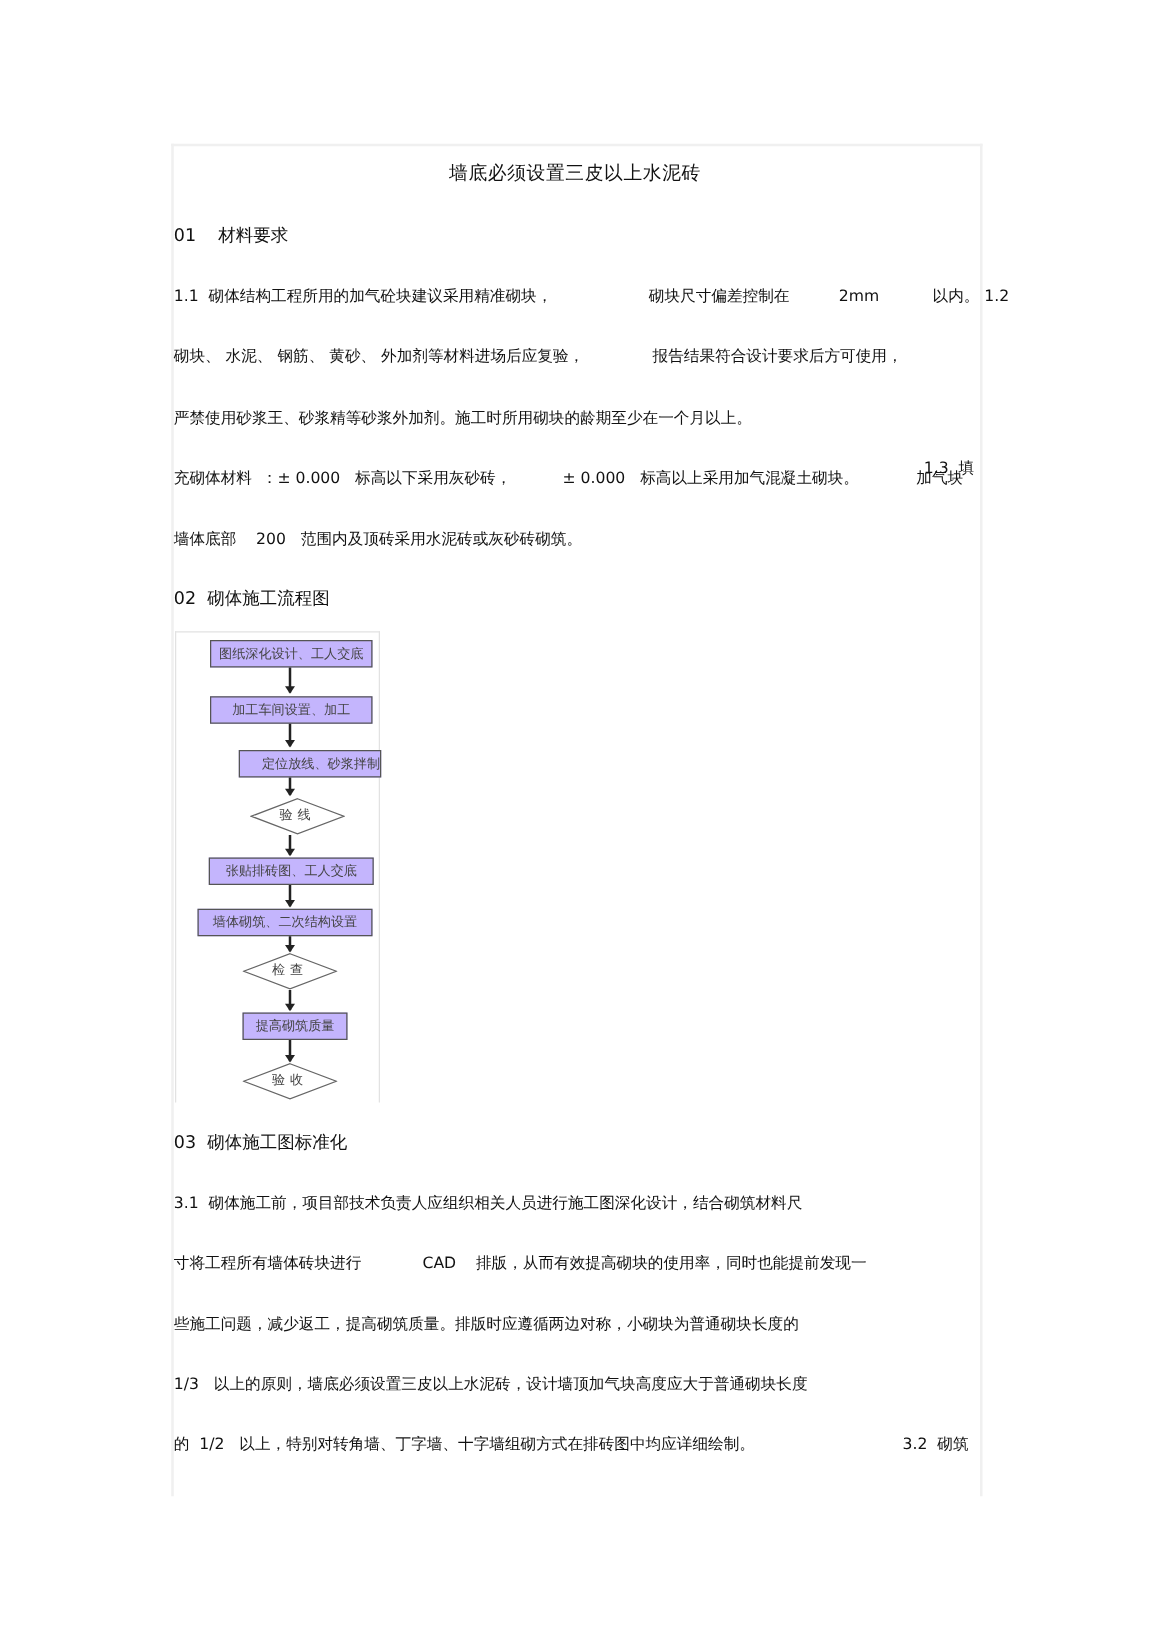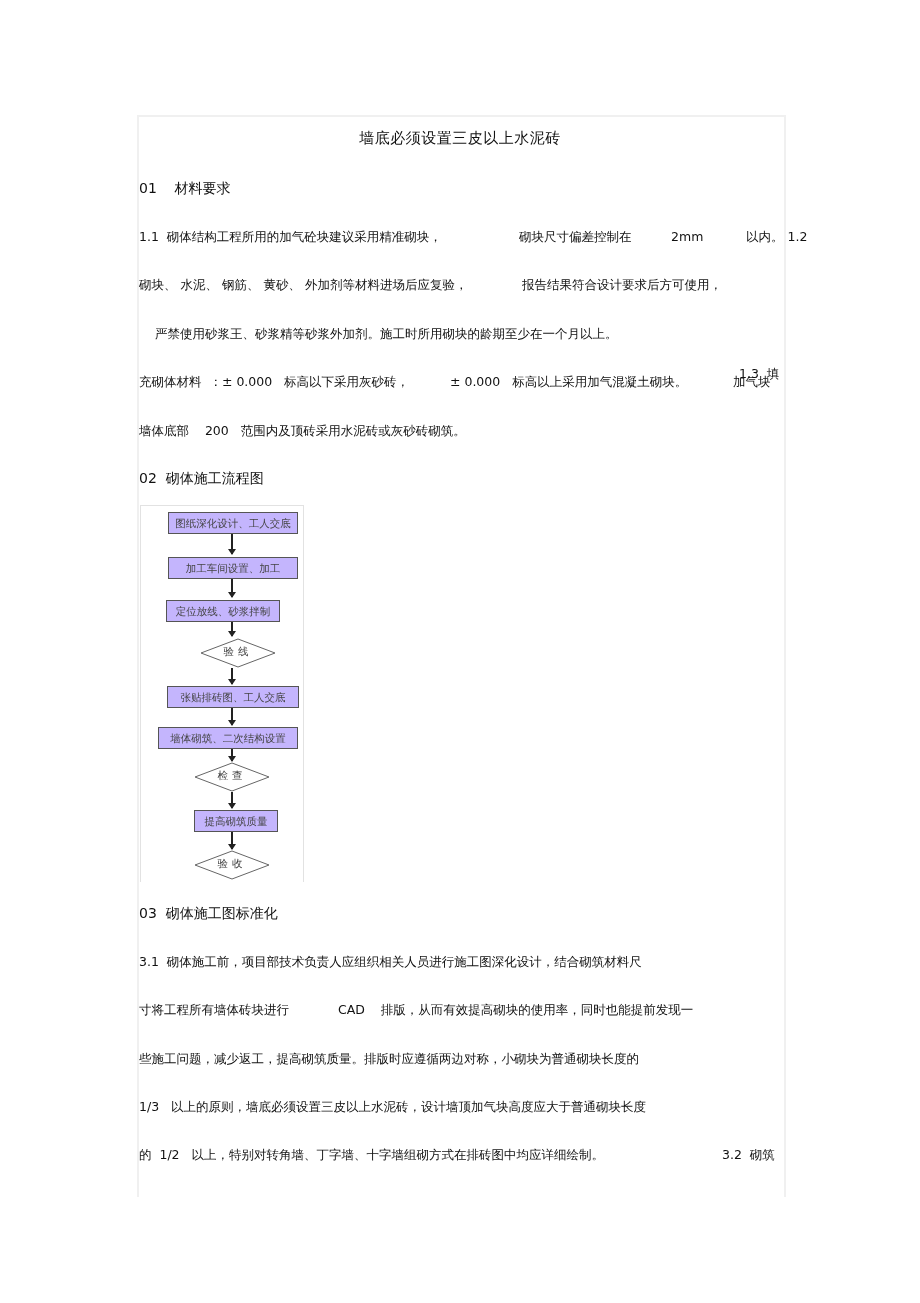--- a/index.html
+++ b/index.html
@@ -35,38 +35,38 @@
 <div class="heading" style="top:180px;">01    材料要求</div>
 
 <div class="line" style="top:229px;">1.1  砌体结构工程所用的加气砼块建议采用精准砌块，</div>
 <div class="right" style="left:519px; top:229px;">砌块尺寸偏差控制在</div>
 <div class="right" style="left:671px; top:229px;">2mm</div>
 <div class="right" style="left:714px; top:229px;margin-left:32px;">以内。 1.2</div>
 
 <div class="line" style="top:277px;">砌块、 水泥、 钢筋、 黄砂、 外加剂等材料进场后应复验，</div>
 <div class="right" style="left:522px; top:277px;">报告结果符合设计要求后方可使用，</div>
 
-<div class="line" style="top:326px;margin-left:16px;">严禁使用砂浆王、砂浆精等砂浆外加剂。施工时所用砌块的龄期至少在一个月以上。</div>
+<div class="line" style="top:326px;">严禁使用砂浆王、砂浆精等砂浆外加剂。施工时所用砌块的龄期至少在一个月以上。</div>
 <div class="right" style="left:739px; top:326px;margin-top:40px;">1.3  填</div>
 
 <div class="line" style="top:374px;">充砌体材料  ：± 0.000   标高以下采用灰砂砖，</div>
 <div class="right" style="left:450px; top:374px;">± 0.000   标高以上采用加气混凝土砌块。</div>
 <div class="right" style="left:733px; top:374px;">加气块</div>
 
 <div class="line" style="top:423px;">墙体底部    200   范围内及顶砖采用水泥砖或灰砂砖砌筑。</div>
 
 <div class="heading" style="top:470px;">02  砌体施工流程图</div>
 
 <div class="flow-frame"></div>
 
 <div class="fbox" style="left:168px; top:512px; width:128px;">图纸深化设计、工人交底</div>
 <div class="farrow" style="top:534px; height:20px;"></div>
 <div class="fbox" style="left:168px; top:557px; width:128px;">加工车间设置、加工</div>
 <div class="farrow" style="top:579px; height:18px;"></div>
-<div class="fbox" style="left:166px; top:600px; width:112px;">定位放线、砂浆拌制</div>
+<div class="fbox" style="left:191px; top:600px; width:112px;text-align:right;">定位放线、砂浆拌制</div>
 <div class="farrow" style="top:622px; height:14px;"></div>
 
 <div class="fdiamond" style="left:200px; top:638px;">
   <svg width="76" height="30">
       <polygon points="38,1 75,15 38,29 1,15" fill="#fff" stroke="#666" stroke-width="1"></polygon>
     </svg>
   <span>验线</span>
 </div>
 <div class="farrow" style="top:668px; height:16px;"></div>
 

